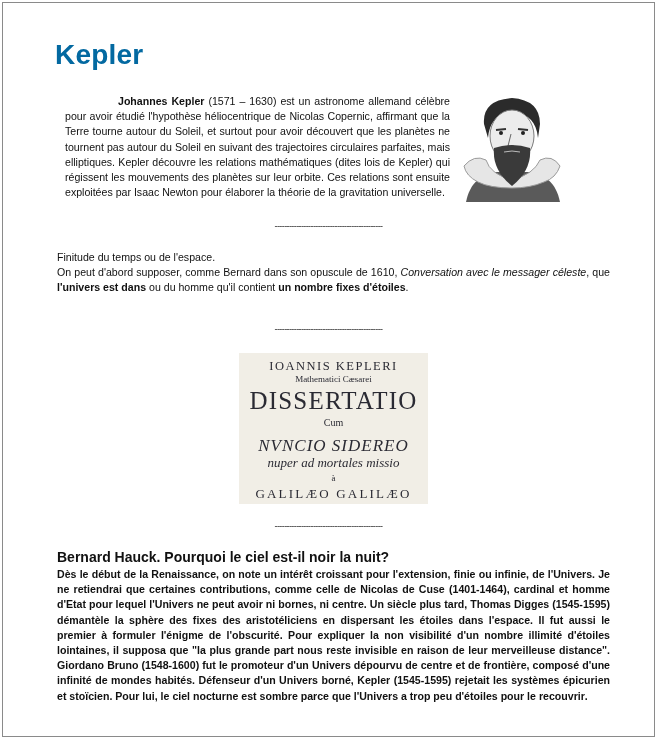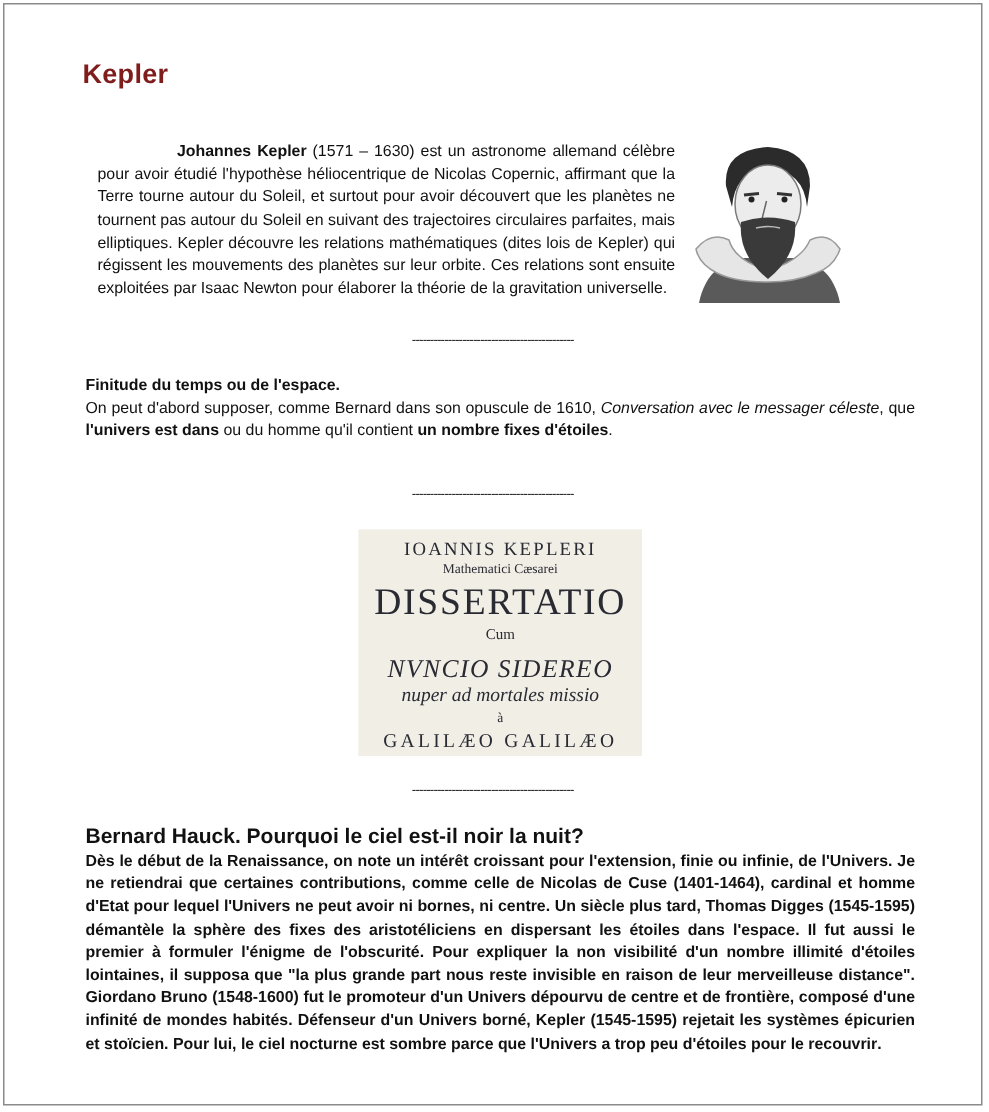--- a/index.html
+++ b/index.html
@@ -1,31 +1,31 @@
 <!DOCTYPE html>
 <html><head>
 <meta charset="utf-8">
 <style>
   html, body { margin:0; padding:0; background:#ffffff; }
   body { width:659px; height:741px; position:relative; overflow:hidden;
          font-family:"Liberation Sans", sans-serif; color:#111; }
   .page { position:absolute; left:2px; top:2px; width:653px; height:735px;
           border:1px solid #8a8a8a; box-sizing:border-box; background:#fff; }
-  .title { position:absolute; left:52px; top:36px; font-size:18px; font-weight:bold;
-           color:#7f1d1d; margin:0; letter-spacing:0.2px; }
+  .title { position:absolute; left:52px; top:36px; font-size:28px; font-weight:bold;
+           color:#0369a1; margin:0; letter-spacing:0.2px; }
   .txt { font-size:10.6px; line-height:15.2px; }
   .intro { position:absolute; left:50px; top:79px; width:385px; text-align:justify;
            text-indent:53px; margin:12px; }
   .portrait { position:absolute; left:457px; top:91px; width:104px; height:108px; }
   .sep { position:absolute; left:0; width:100%; text-align:center; font-size:9px;
          letter-spacing:-0.6px; color:#222; }
   .s1 { top:218px; } .s2 { top:321px; } .s3 { top:518px; }
   .sec2 { position:absolute; left:54px; top:247px; width:553px; margin:0; }
   .link { color:#1a5fd0; text-decoration:underline; display:block; }
-  .bold { font-weight:bold; }
+  .bold { font-weight:normal; }
   .just { text-align:justify; display:block; }
   .book { position:absolute; left:236px; top:350px; width:189px; height:151px;
           background:#f1eee6; }
   .book text { font-family:"Liberation Serif", serif; fill:#2a2a33; }
   .sec3 { position:absolute; left:54px; top:547px; width:553px; margin:0; }
   .sec3 h2 { font-size:14px; font-weight:bold; margin:0 0 2px 0; line-height:15px; }
   .sec3 p { margin:0; text-align:justify;font-weight:bold; }
 </style>
 </head>
 <body>

